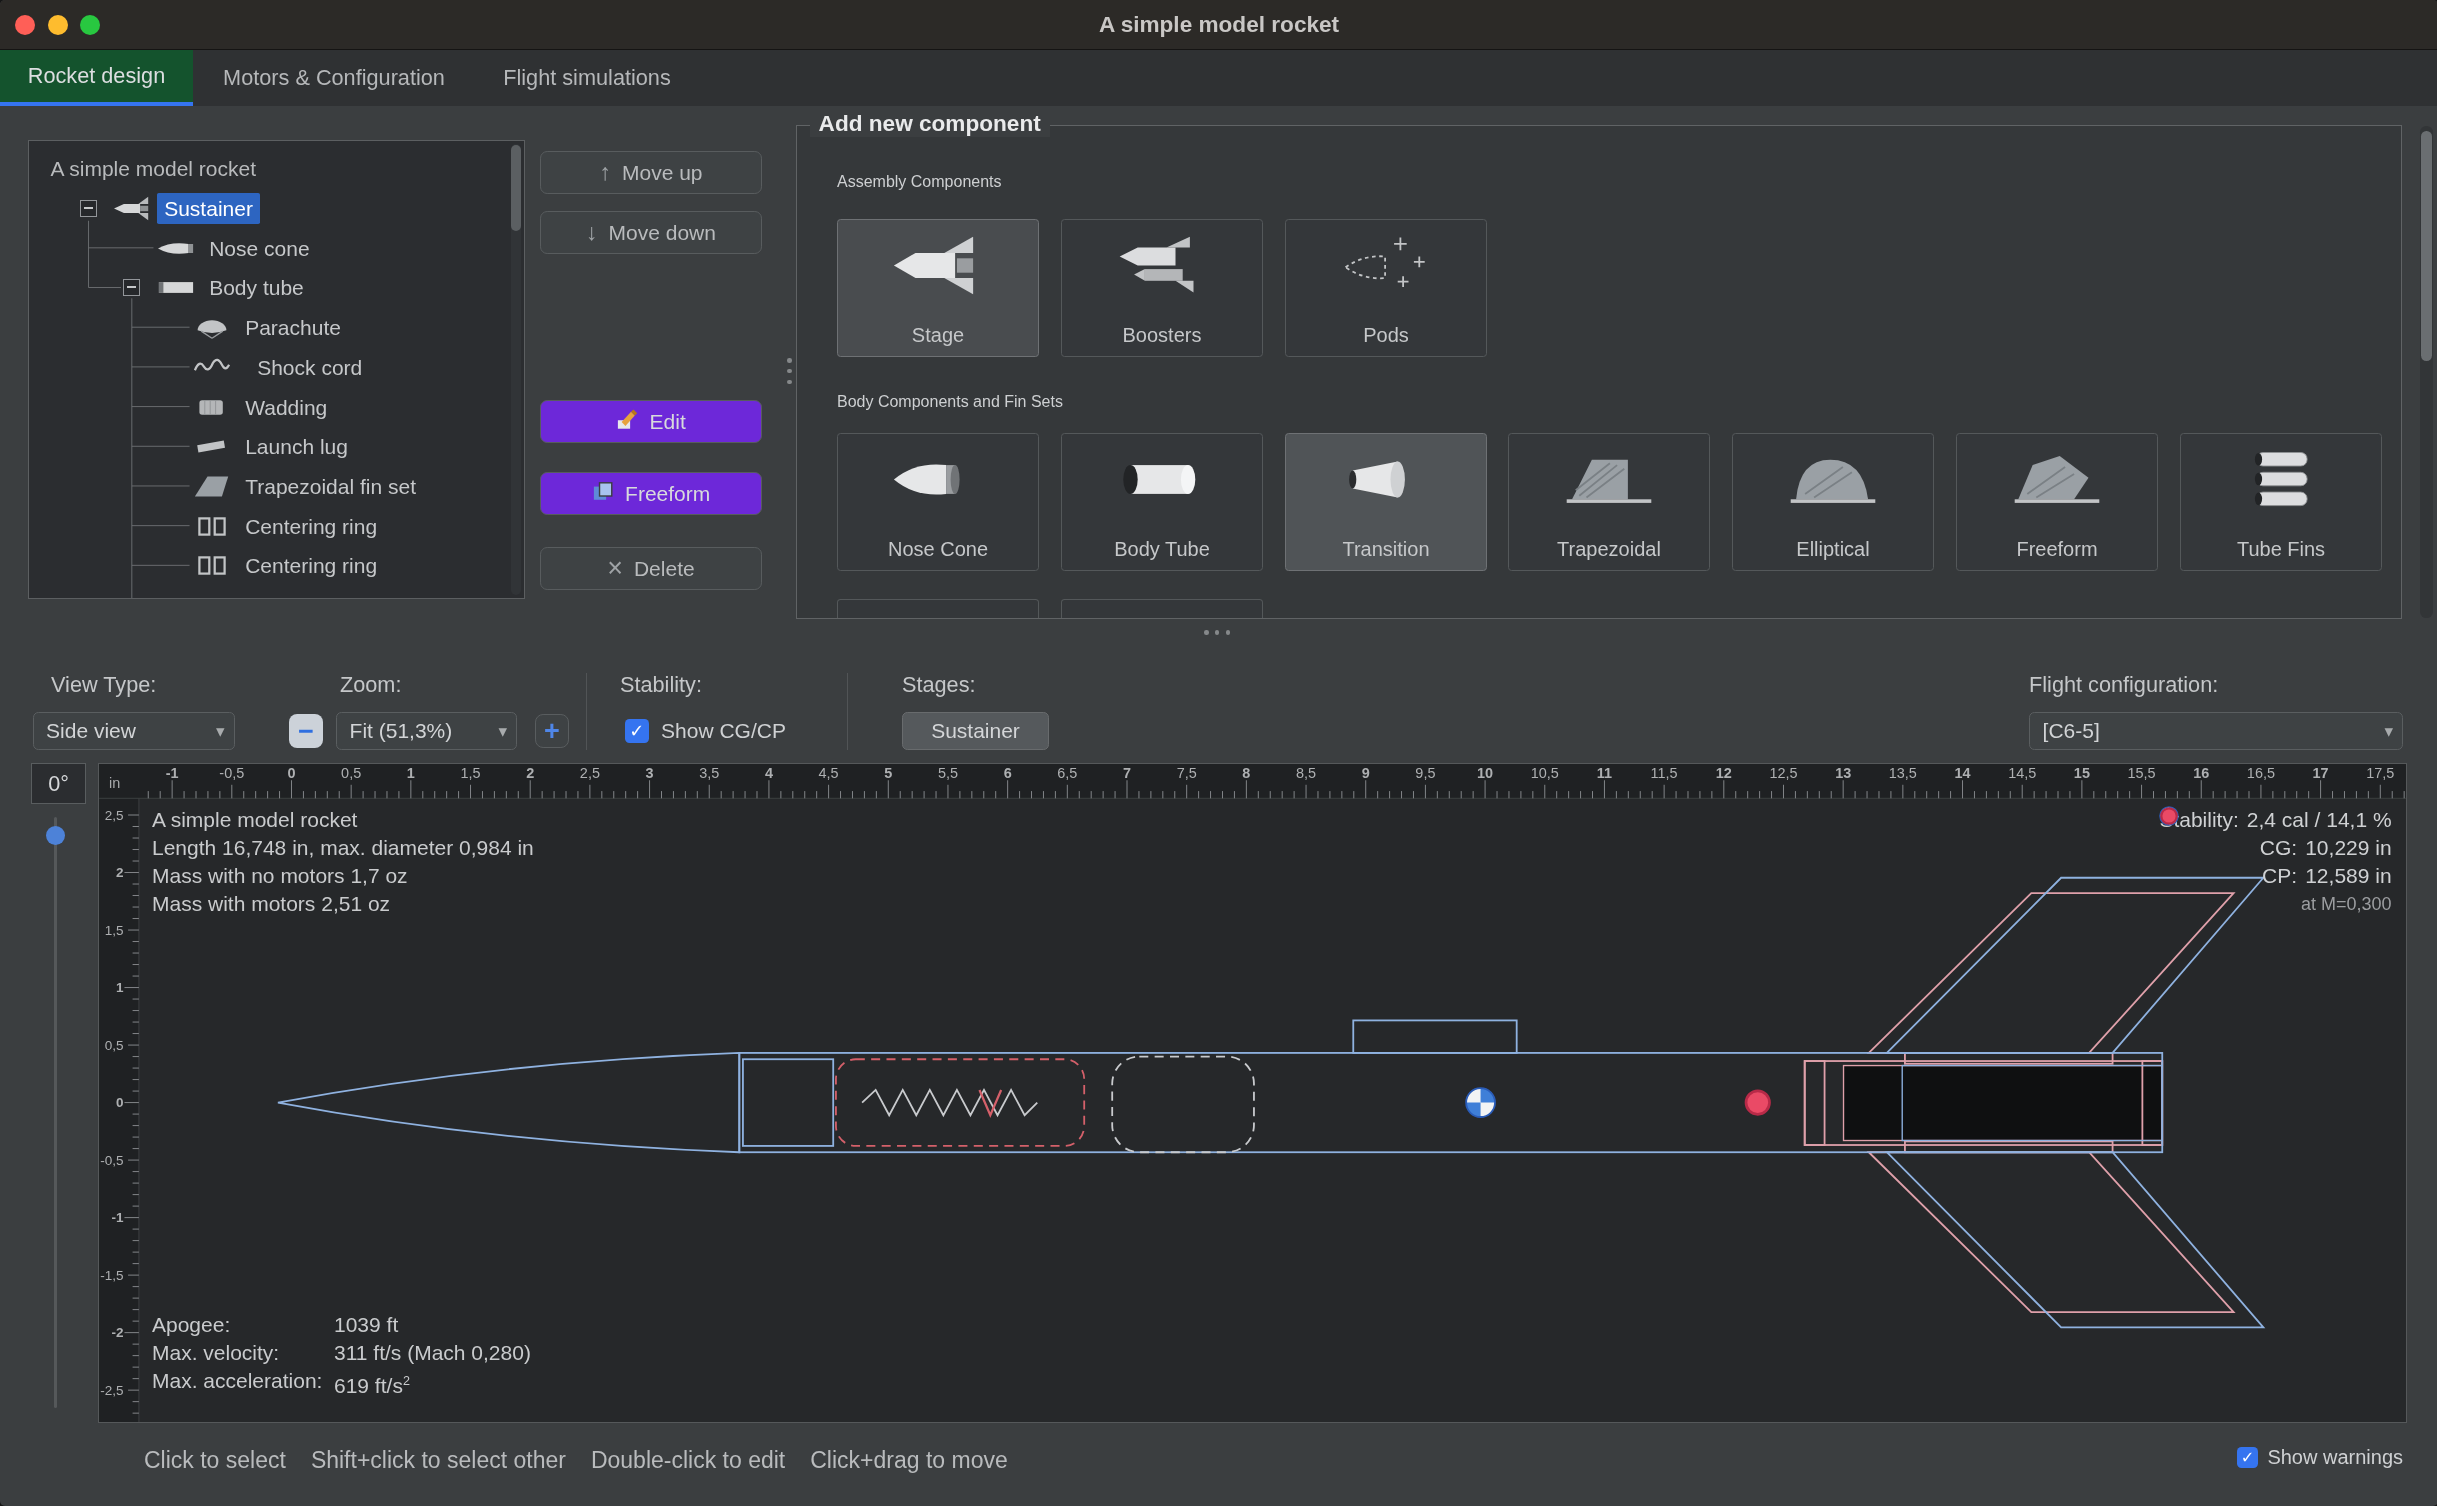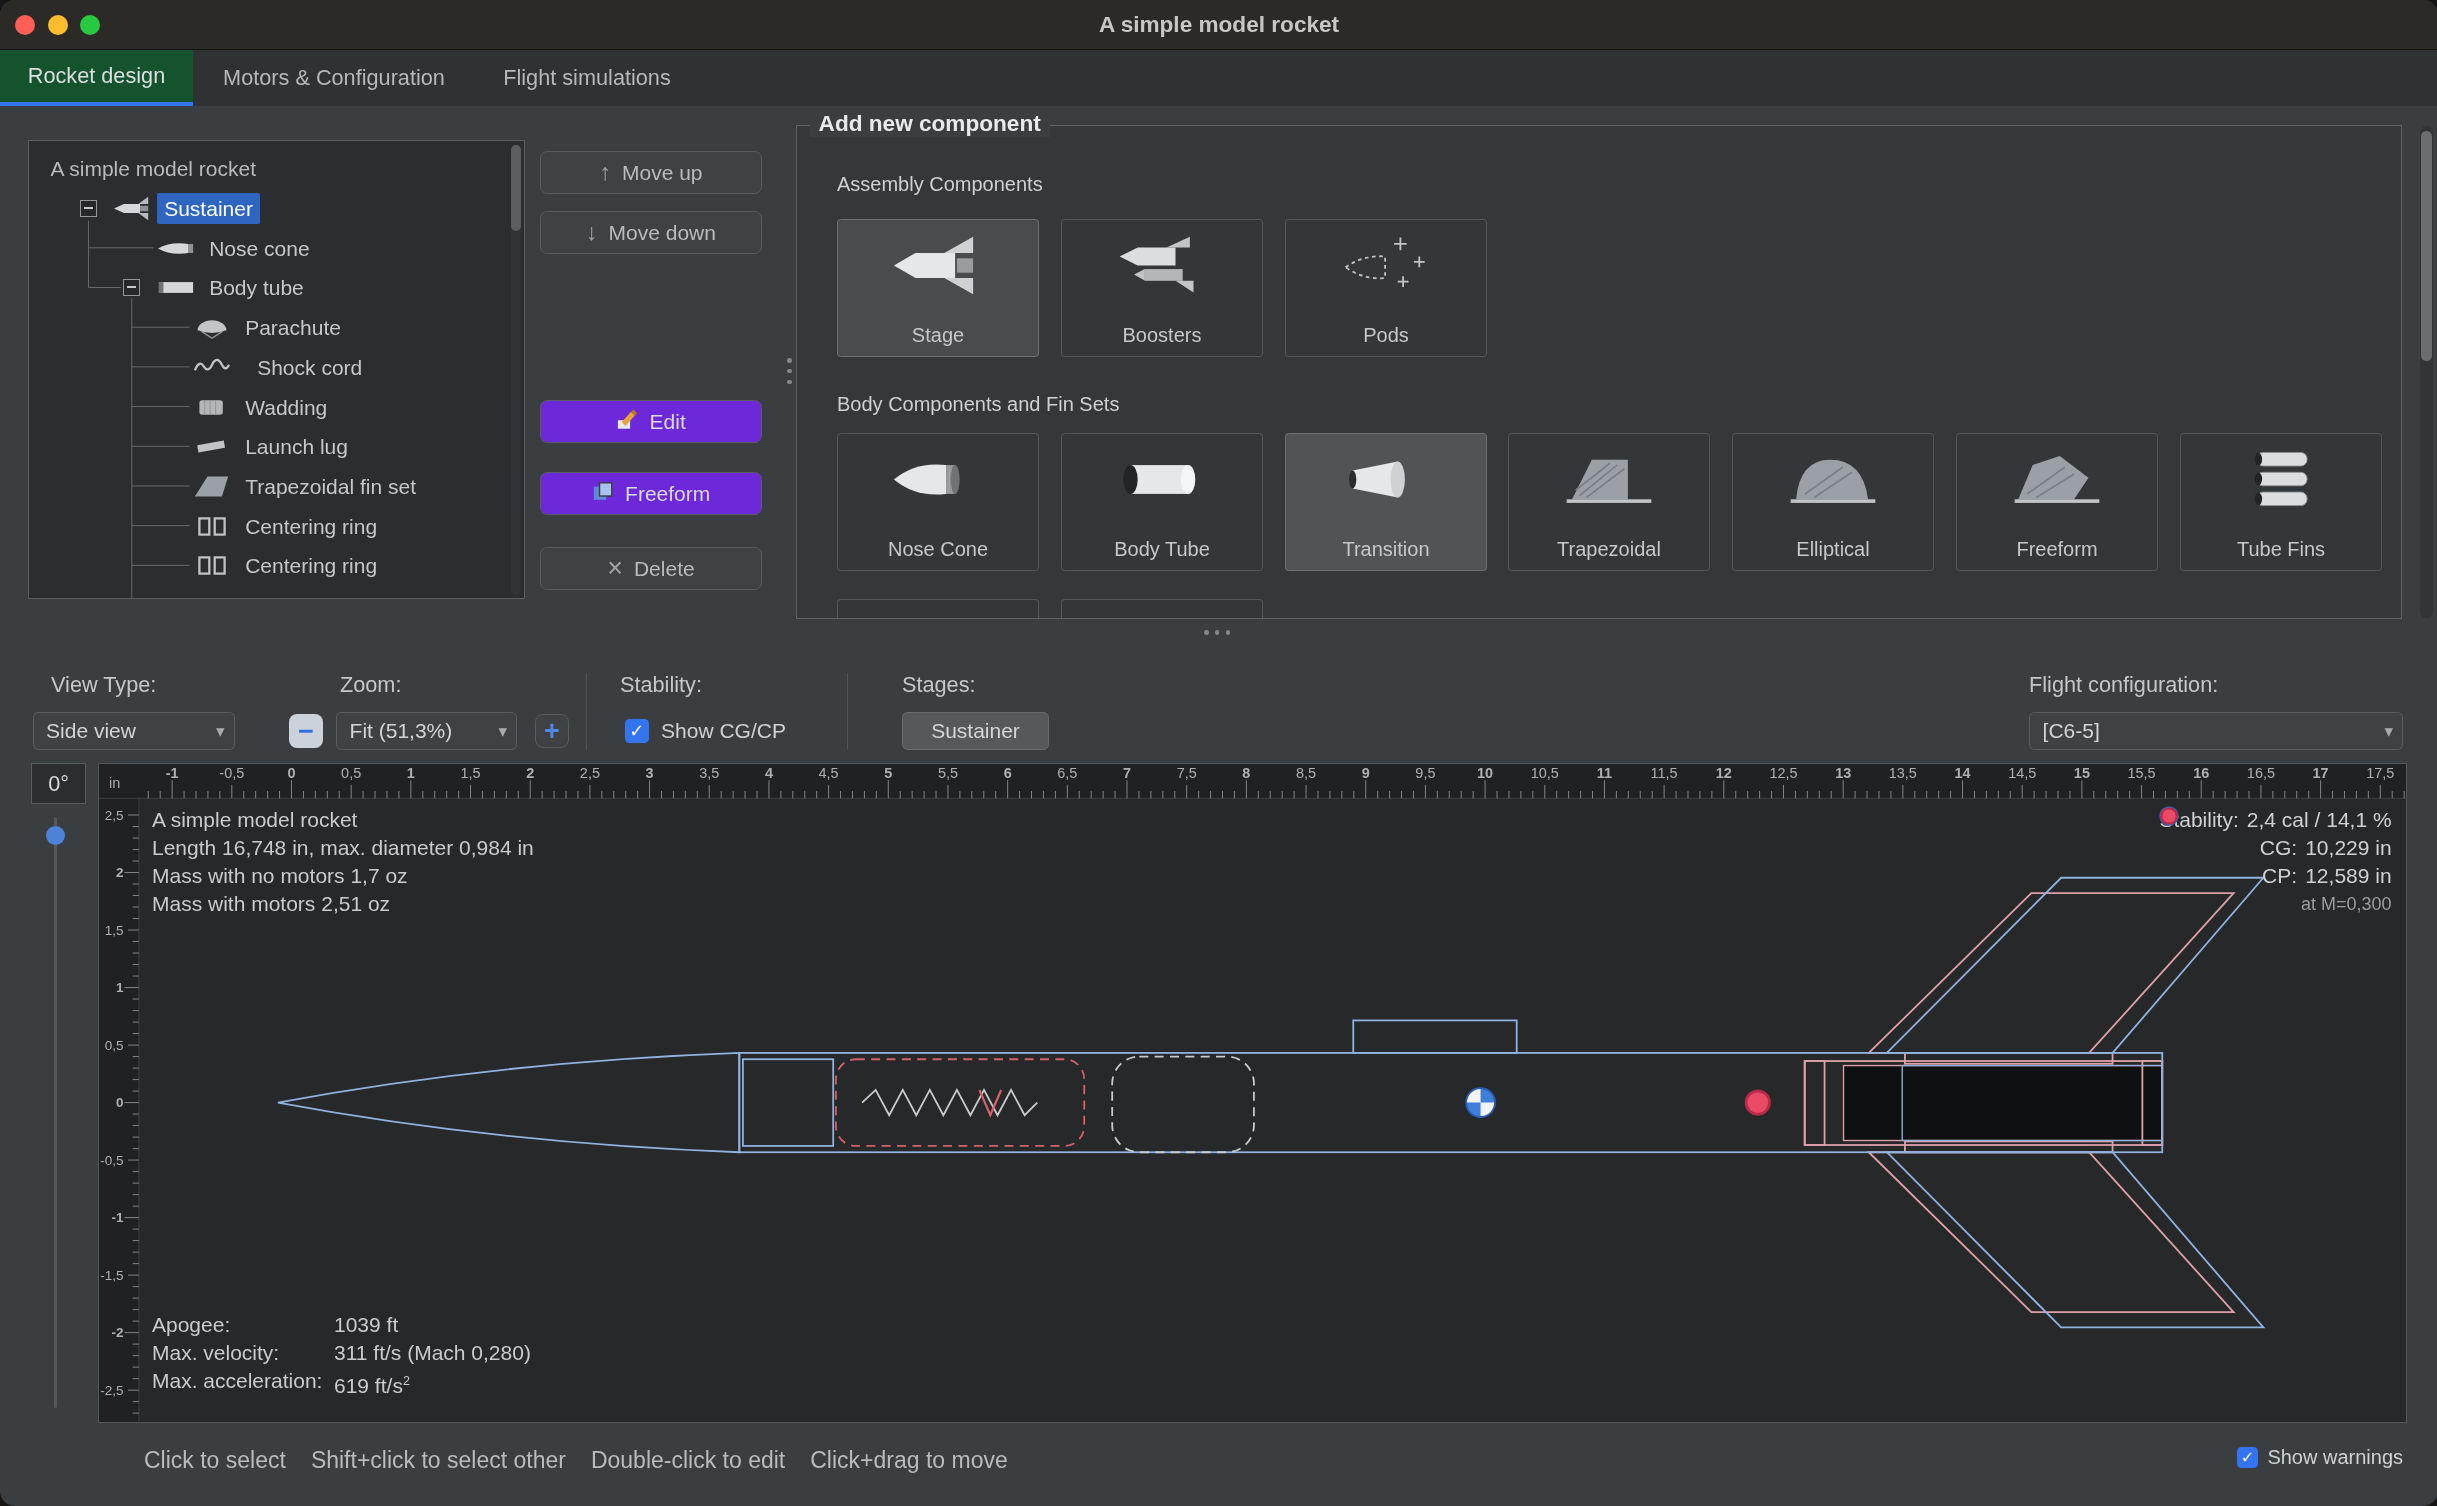--- a/index.html
+++ b/index.html
@@ -1,17 +1,17 @@
 <!DOCTYPE html>
 <html style="--accent: #3574f0; --sel: #2d65c1;font-size:14.4px"><head>
 <meta charset="utf-8">
 <style>
   *{margin:0;padding:0;box-sizing:border-box;user-select:none}
   html,body{background:#161616;font-family:"Liberation Sans","DejaVu Sans",sans-serif}
-  #window{position:relative;width:2438px;height:1506px;background:#3b3e40;border-radius:15px;overflow:hidden;color:#c6c8ca}
+  #window{position:relative;width:2438px;height:1506px;background:#3b3e40;border-radius:5px;overflow:hidden;color:#c6c8ca}
 
   
   #titlebar{position:absolute;left:0;top:0;width:2438px;height:50px;background:#2c2a27;border-bottom:0.9px solid #151413}
   .light{position:absolute;top:15.3px;width:20px;height:20px;border-radius:50%}
   #titlebar .title{position:absolute;left:0;right:0;top:0;height:50px;display:flex;align-items:center;justify-content:center;font-weight:bold;font-size:22.6px;color:#c9c7c5}
 
   
   #tabbar{position:absolute;left:0;top:50px;width:2438px;height:56px;background:#2f3133}
   .tab{position:absolute;top:0;height:56px;display:flex;align-items:center;justify-content:center;font-size:21.7px;color:#b6b8ba}
   .tab.active{background:#14532d;color:#dcdee0;border-bottom:4.5px solid var(--accent)}
@@ -33,21 +33,21 @@
   .abtn{position:absolute;left:540px;width:222px;height:43px;background:#3e4244;border:0.9px solid #585c5e;border-radius:7.2px;color:#b9bbbd;font-size:21px;display:flex;align-items:center;justify-content:center;gap:10.8px;cursor:default}
   .abtn.lite{background:#6d28d9;color:#d8dadc}
   .aglyph{font-size:23.5px;color:#9fa3a6;line-height:1}
   .dots-v{position:absolute;display:flex;flex-direction:column;gap:6.3px}
   .dots-v i,.dots-h i{width:4.5px;height:4.5px;border-radius:50%;background:#85888a}
   .dots-h{position:absolute;display:flex;gap:6.3px}
 
   
   #add-panel{position:absolute;left:796px;top:125px;width:1606px;height:494px;background:#35383a;border:0.9px solid #606365}
   #add-legend{position:absolute;left:12.6px;top:-15.3px;background:#3b3e40;padding:0 9px;font-size:22.6px;font-weight:bold;color:#e9eaeb}
-  .section-title{position:absolute;left:40px;font-size:20px;color:#ced0d2}
+  .section-title{position:absolute;left:40px;font-size:16px;color:#ced0d2}
   .comp-grid{position:absolute;left:0;width:100%;height:138px}
   .comp-btn{position:absolute;top:0;width:202px;height:138px;background:#34373a;border:0.9px solid #54585a;border-radius:3.6px}
   .comp-btn.selected{background:#494c4f;border-color:#6e7174}
   .comp-btn.hover{background:#505457;border-color:#6e7174}
   .cicon{position:absolute;top:10.8px;left:50%;transform:translateX(-50%)}
   .clabel{position:absolute;bottom:9px;width:100%;text-align:center;font-size:20px;color:#c6c8ca}
   .comp-stub{position:absolute;top:473px;width:202px;height:19px;background:#34373a;border:0.9px solid #54585a;border-bottom:none;border-radius:3.6px 3.6px 0 0}
   #win-scroll{position:absolute;left:2420px;top:126px;width:12.6px;height:492px;background:#323537;border-radius:6.3px}
   #win-thumb{position:absolute;left:0.9px;top:5.4px;width:10.8px;height:230px;background:#6a6e71;border-radius:5.4px}
 

